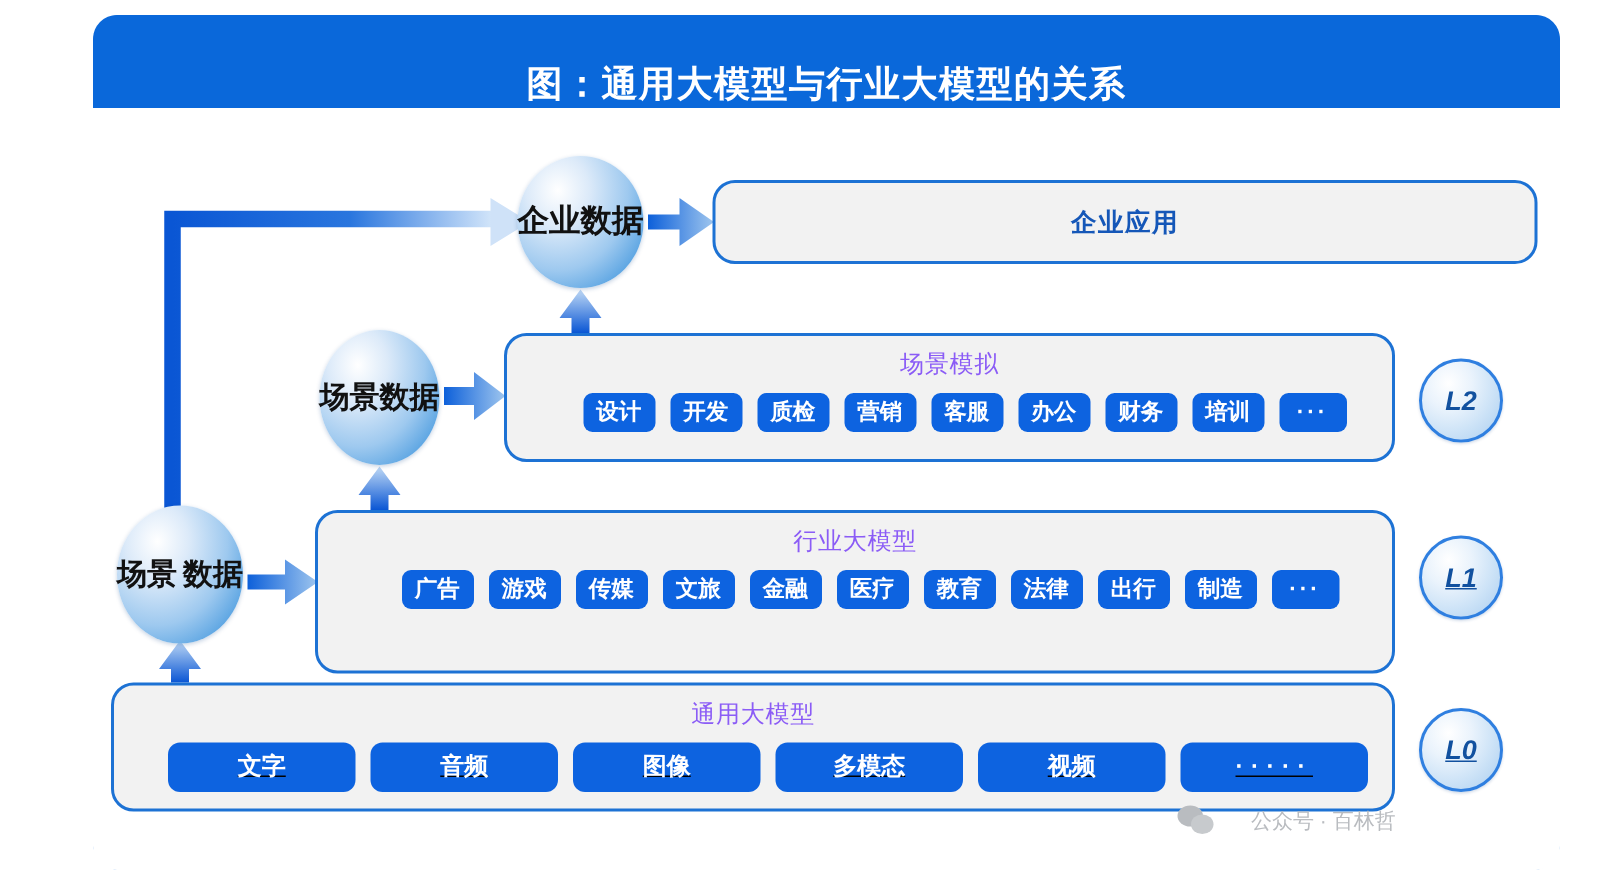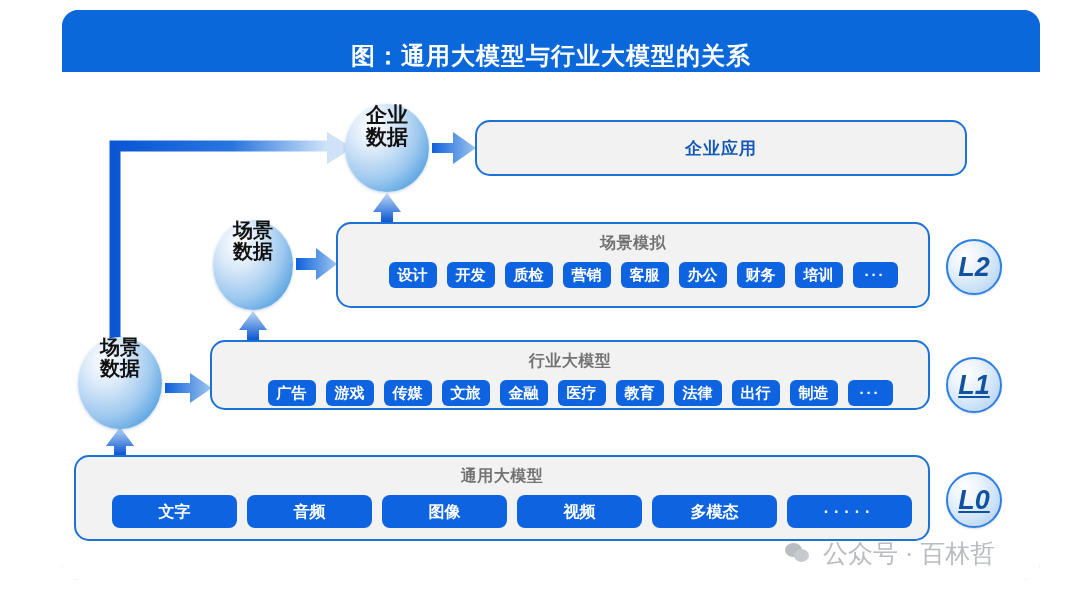--- a/index.html
+++ b/index.html
@@ -31,87 +31,87 @@
     background:#ffffff;border-radius:0 0 16px 16px;overflow:hidden;
   }
   
   #wires{position:absolute;left:0;top:0;width:1080px;height:590px;pointer-events:none;}
 
   
   .sphere{
     position:absolute;border-radius:50%;
     background:radial-gradient(ellipse at 32% 26%, #ffffff 0%, #dceaf9 26%, #9ec9ef 58%, #4f9ee0 85%, #2f86d6 100%);
     box-shadow:0 1px 3px rgba(20,70,140,.25);
-    display:flex;flex-direction:column;align-items:center;justify-content:flex-start;
+    display:flex;align-items:center;justify-content:space-between;
     color:#111111;font-weight:bold;line-height:1.05;
     text-align:center;
   }
   .sphere span{display:block;}
   #node-enterprise-data{left:345px;top:104px;width:84px;height:88px;font-size:21px;}
   #node-scene-data-2{left:213px;top:220px;width:80px;height:90px;font-size:20px;}
   #node-scene-data-1{left:78px;top:337px;width:84px;height:92px;font-size:20px;}
 
   
   .row-box{
     position:absolute;background:#f2f2f2;
     border:2px solid #1d72d4;border-radius:15px;box-sizing:border-box;
   }
   .row-title{
-    text-align:center;color:#737373;font-weight:bold;font-size:16px;
+    text-align:center;color:#8b5cf6;font-weight:normal;font-size:16px;
     margin-top:9px;letter-spacing:.5px;
   }
   .tag-row{
     display:flex;align-items:center;justify-content:center;
     gap:10px;margin-top:8px;padding-left:20px;
   }
   .tag{
     background:#0d63e0;color:#ffffff;border-radius:6px;
     font-size:15px;font-weight:bold;
     padding:4px 9px;white-space:nowrap;line-height:1.2;
   }
   .tag.dots{letter-spacing:2px;padding:4px 12px;}
 
   
   #box-enterprise-app{
-    left:475px;top:120px;width:492px;height:56px;
+    left:475px;top:120px;width:550px;height:56px;
     display:flex;align-items:center;justify-content:center;
   }
   #box-enterprise-app .label{
     color:#1557b8;font-weight:bold;font-size:17px;letter-spacing:1px;
   }
   
   #box-l2{left:336px;top:222px;width:594px;height:86px;}
   
-  #box-l1{left:210px;top:340px;width:720px;height:70px;}
+  #box-l1{left:210px;top:340px;width:720px;height:109px;}
   
   #box-l0{left:74px;top:455px;width:856px;height:86px;}
-  #box-l0 .tag-row{margin-top:8px;}
+  #box-l0 .tag-row{margin-top:8px;text-decoration:underline;}
   #box-l0 .tag{
     font-size:16px;border-radius:8px;padding:7px 0;width:125px;text-align:center;
   }
   #box-l0 .tag.dots{letter-spacing:5px;}
 
   
   .level-badge{
     position:absolute;width:52px;height:52px;border-radius:50%;
     background:radial-gradient(ellipse at 34% 28%, #ffffff 0%, #eaf3fc 32%, #cde3f7 62%, #a9cdef 100%);
     border:2px solid #2f7fe0;
     display:flex;align-items:center;justify-content:center;
-    color:#12519f;font-size:27px;font-weight:bold;font-style:italic;
+    color:#12519f;font-size:18px;font-weight:bold;font-style:italic;
     box-shadow:0 1px 2px rgba(20,70,140,.2);
   }
   #badge-l2{left:946px;top:239px;}
   #badge-l1{left:946px;top:357px;text-decoration:underline;}
   #badge-l0{left:946px;top:472px;text-decoration:underline;}
 
   
   #watermark{
     position:absolute;left:785px;top:537px;
-    display:flex;align-items:center;gap:12px;
-    color:#b9bcc0;font-size:25px;white-space:nowrap;
+    display:flex;align-items:center;gap:23px;
+    color:#b9bcc0;font-size:14px;white-space:nowrap;
   }
   #watermark .wechat{
     width:26px;height:22px;position:relative;flex:0 0 auto;
   }
   #watermark .wechat .b1{
     position:absolute;left:0;top:0;width:17px;height:14px;border-radius:50%;
     background:#b9bcc0;
   }
   #watermark .wechat .b2{
     position:absolute;left:9px;top:6px;width:15px;height:13px;border-radius:50%;
@@ -226,22 +226,22 @@
       <span class="tag dots">···</span>
     </div>
 </div>
 
 <div class="row-box" id="box-l0">
   <div class="row-title">通用大模型</div>
   <div class="tag-row">
       <span class="tag">文字</span>
       <span class="tag">音频</span>
       <span class="tag">图像</span>
+      <span class="tag">多模态</span>
       <span class="tag">视频</span>
-      <span class="tag">多模态</span>
       <span class="tag dots">·····</span>
     </div>
 </div>
 
 <div class="level-badge" id="badge-l2">L2</div>
 <div class="level-badge" id="badge-l1">L1</div>
 <div class="level-badge" id="badge-l0">L0</div>
 
 <div id="watermark">
   <span class="wechat">

